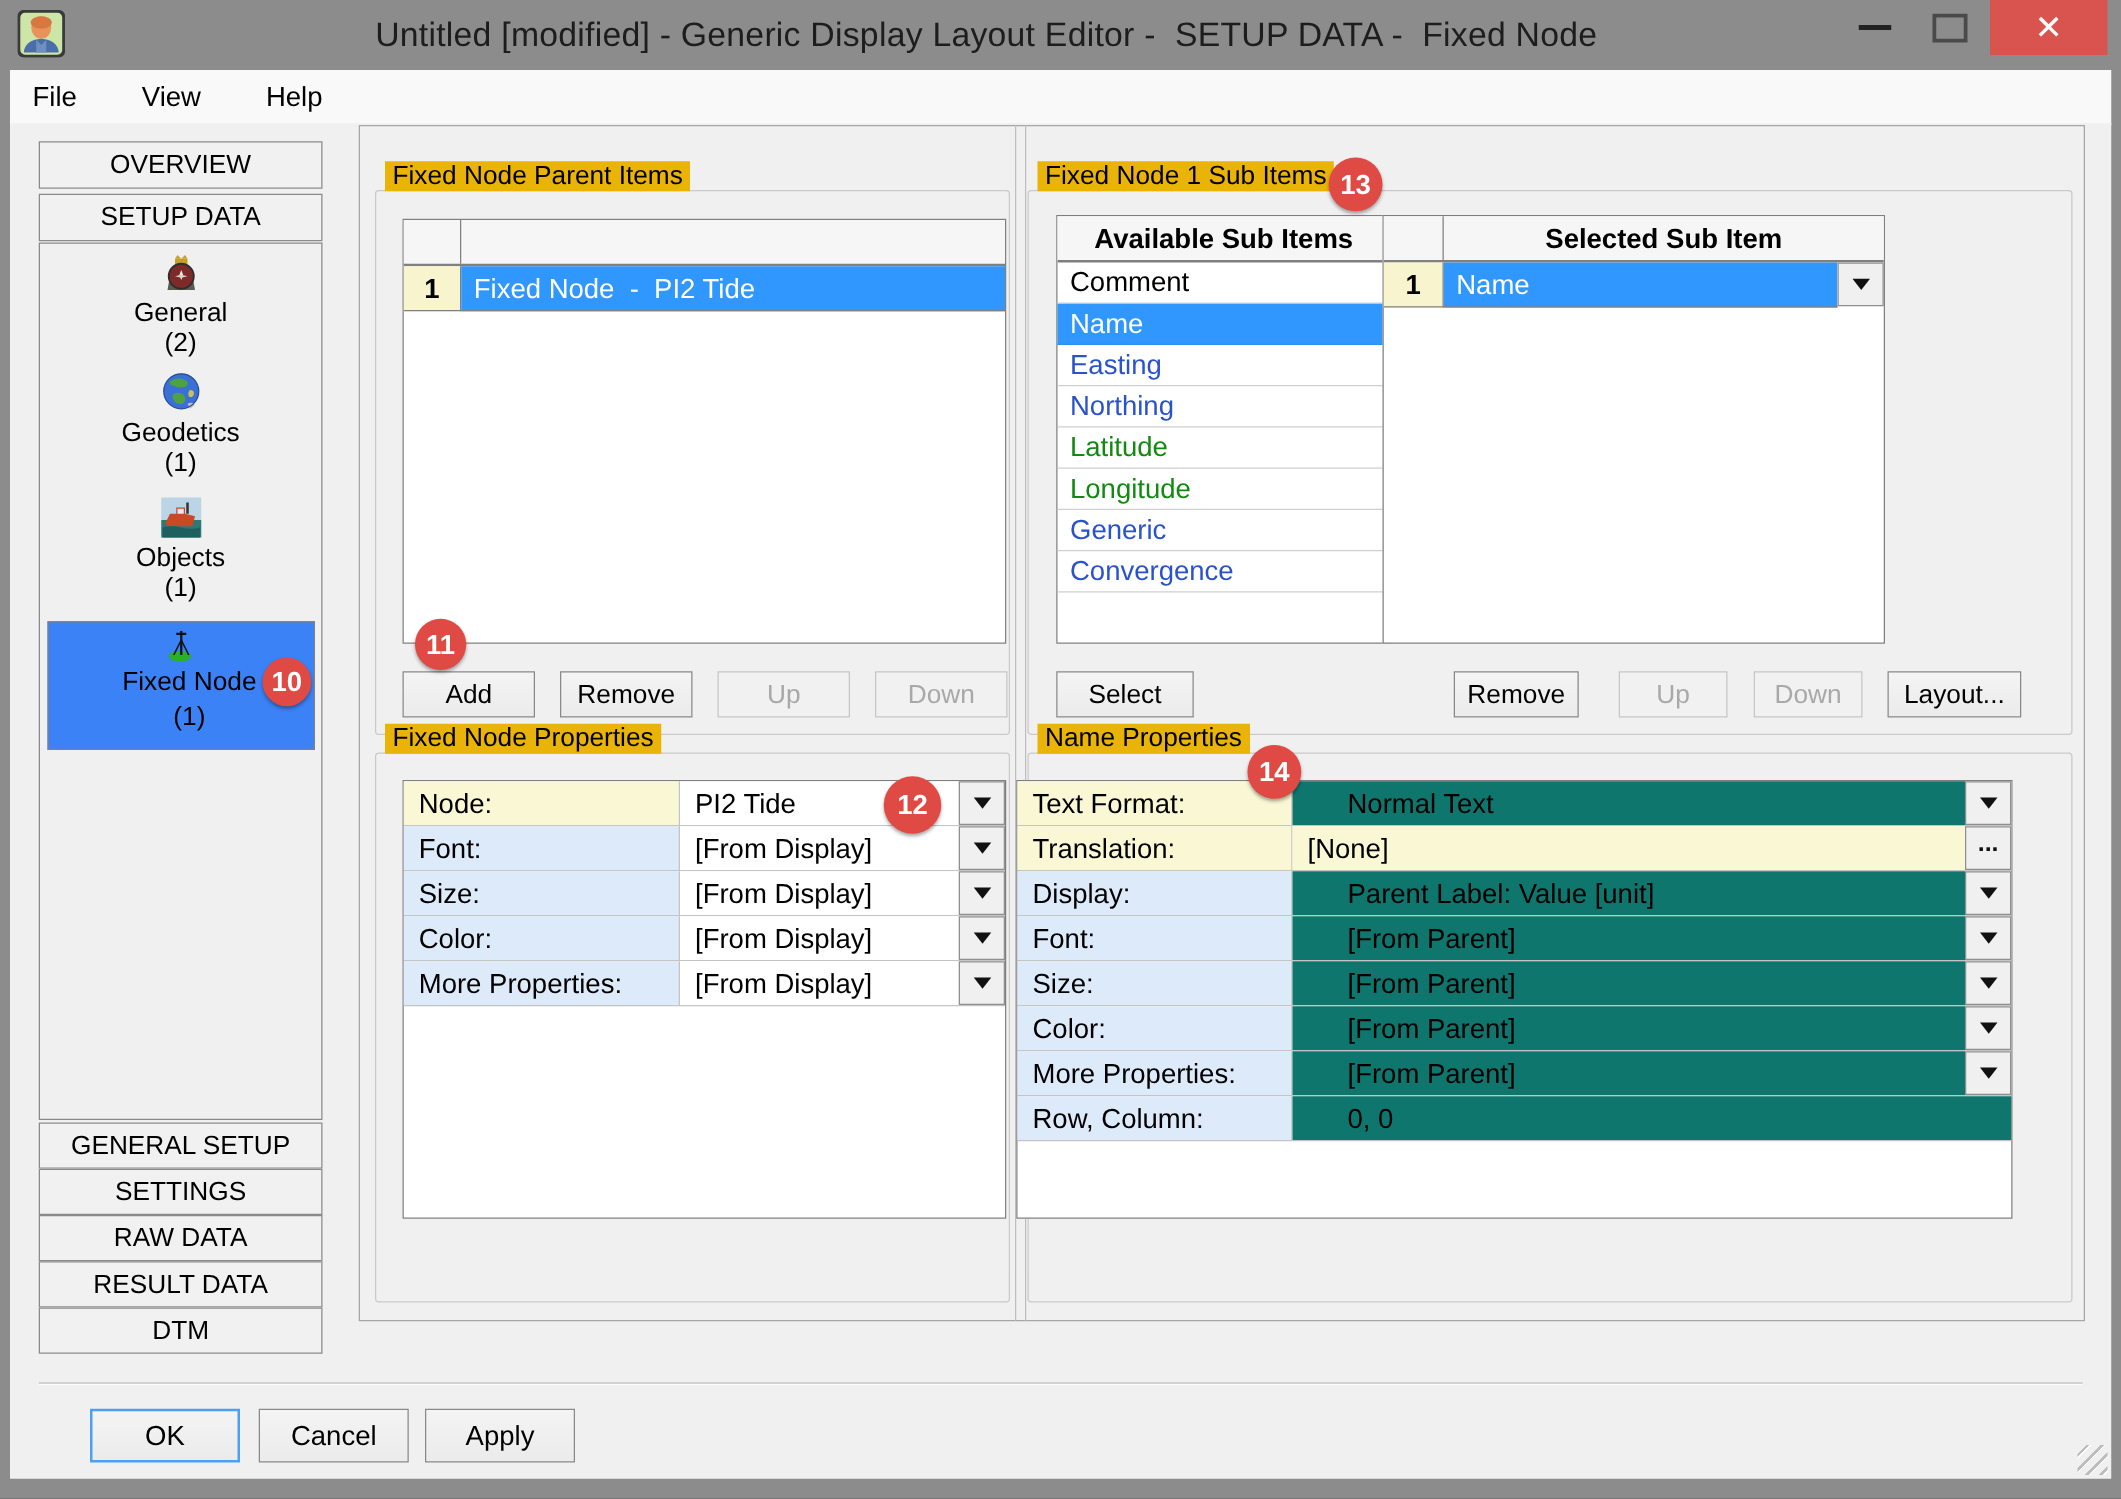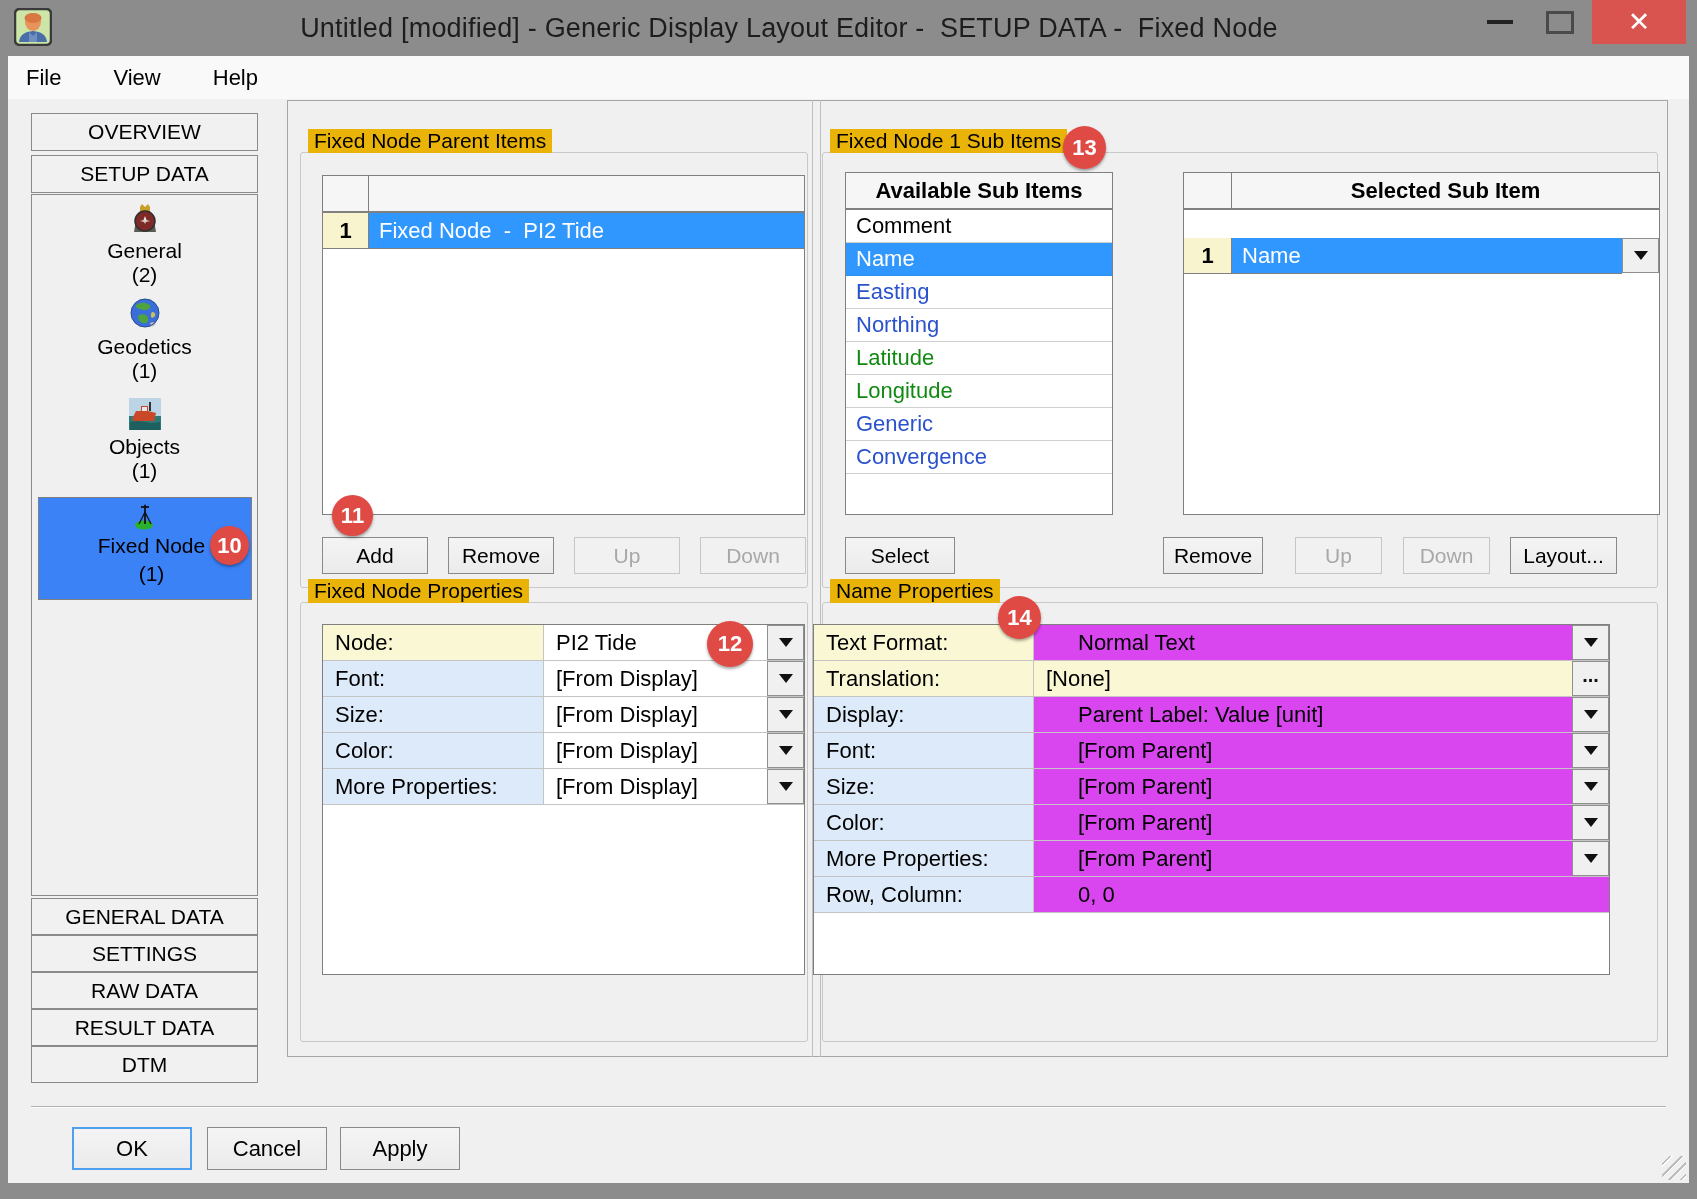--- a/index.html
+++ b/index.html
@@ -58,21 +58,21 @@
   .list-item{height:33px;border-bottom:1px solid #CFCFCF;display:flex;align-items:center;
              padding-left:10px;font-size:22px;flex:none;box-sizing:border-box;}
   .li-sel{background:#3097FE;color:#fff;border-bottom:1px solid #2F8FEF;}
   .c-blue{color:#2952CC;} .c-green{color:#128A12;} .c-black{color:#000;}
 
   
   .prop-table{background:#fff;border:1px solid #7F7F7F;box-sizing:border-box;display:flex;flex-direction:column;}
   .prop-row{display:flex;height:35px;flex:none;border-bottom:1px solid #C4C4C4;font-size:22px;align-items:stretch;}
   .p-label{display:flex;align-items:center;padding-left:12px;border-right:1px solid #C4C4C4;box-sizing:border-box;flex:none;}
   .p-value{flex:1;display:flex;align-items:center;padding-left:12px;background:#fff;box-sizing:border-box;white-space:pre;}
-  .bg-yellow{background:#FAF8D4;} .bg-blue{background:#DDEAF9;} .bg-white{background:#d946ef;padding-left:44px;}
+  .bg-yellow{background:#FAF8D4;} .bg-blue{background:#DDEAF9;} .bg-white{background:#0f766e;padding-left:44px;}
   .p-btn{width:37px;flex:none;background:#F0F0F0;border:1px solid #8F8F8F;box-sizing:border-box;
          display:flex;align-items:center;justify-content:center;}
   .arrow-down{width:0;height:0;border-left:7px solid transparent;border-right:7px solid transparent;
               border-top:9px solid #111;}
   .ellipsis-glyph{font-size:20px;font-weight:bold;color:#111;line-height:10px;padding-bottom:8px;}
 
   
   .btn{height:37px;background:linear-gradient(#F4F4F4,#EBEBEB);border:1px solid #898989;box-sizing:border-box;
        display:flex;align-items:center;justify-content:center;font-size:21px;color:#000;}
   .btn.disabled{color:#A8A8A8;border-color:#C6C6C6;background:#F1F1F1;}
@@ -177,21 +177,21 @@
           <line x1="9" y1="3" x2="17" y2="3" stroke="#111" stroke-width="1.8"></line>
           <line x1="13" y1="0.8" x2="13" y2="3" stroke="#111" stroke-width="1.8"></line>
         </svg>
       </div>
       <div class="nav-item" style="top:36px;">Fixed Node</div>
       <div class="nav-item" style="top:64px;">(1)</div>
     </div>
   </div>
   <div class="abs badge" style="left:210px;top:526px;width:39px;height:39px;">10</div>
 
-  <div class="abs side-btn" style="top:898px;height:37px;">GENERAL DATA</div>
+  <div class="abs side-btn" style="top:898px;height:37px;">GENERAL SETUP</div>
   <div class="abs side-btn" style="top:935px;height:37px;">SETTINGS</div>
   <div class="abs side-btn" style="top:972px;height:37px;">RAW DATA</div>
   <div class="abs side-btn" style="top:1009px;height:37px;">RESULT DATA</div>
   <div class="abs side-btn" style="top:1046px;height:37px;">DTM</div>
 
   <div class="abs main-panel"></div>
   <div class="abs vdiv" style="left:812px;"></div>
   <div class="abs vdiv" style="left:820px;"></div>
 
   <div class="abs groupbox" style="left:300px;top:152px;width:508px;height:436px;"></div>
@@ -232,21 +232,21 @@
     <div class="list-item li-sel">Name</div>
     <div class="list-item c-blue">Easting</div>
     <div class="list-item c-blue">Northing</div>
     <div class="list-item c-green">Latitude</div>
     <div class="list-item c-green">Longitude</div>
     <div class="list-item c-blue">Generic</div>
     <div class="list-item c-blue">Convergence</div>
   </div>
   <div class="abs btn" style="left:845px;top:537px;width:110px;">Select</div>
 
-  <div class="abs table" style="left:1183px;top:172px;width:477px;height:343px;gap:28px;">
+  <div class="abs table" style="left:1106px;top:172px;width:402px;height:343px;">
     <div class="t-header">
       <div class="t-hcell" style="width:48px;border-right:1px solid #808080;box-sizing:border-box;"></div>
       <div class="t-hcell" style="flex:1;">Selected Sub Item</div>
     </div>
     <div class="t-row">
       <div class="num-cell" style="width:48px;">1</div>
       <div class="sel-cell">Name</div>
       <div class="p-btn" style="height:auto;border:1px solid #8F8F8F;margin-bottom:1px;">
         <span class="arrow-down"></span>
       </div>

